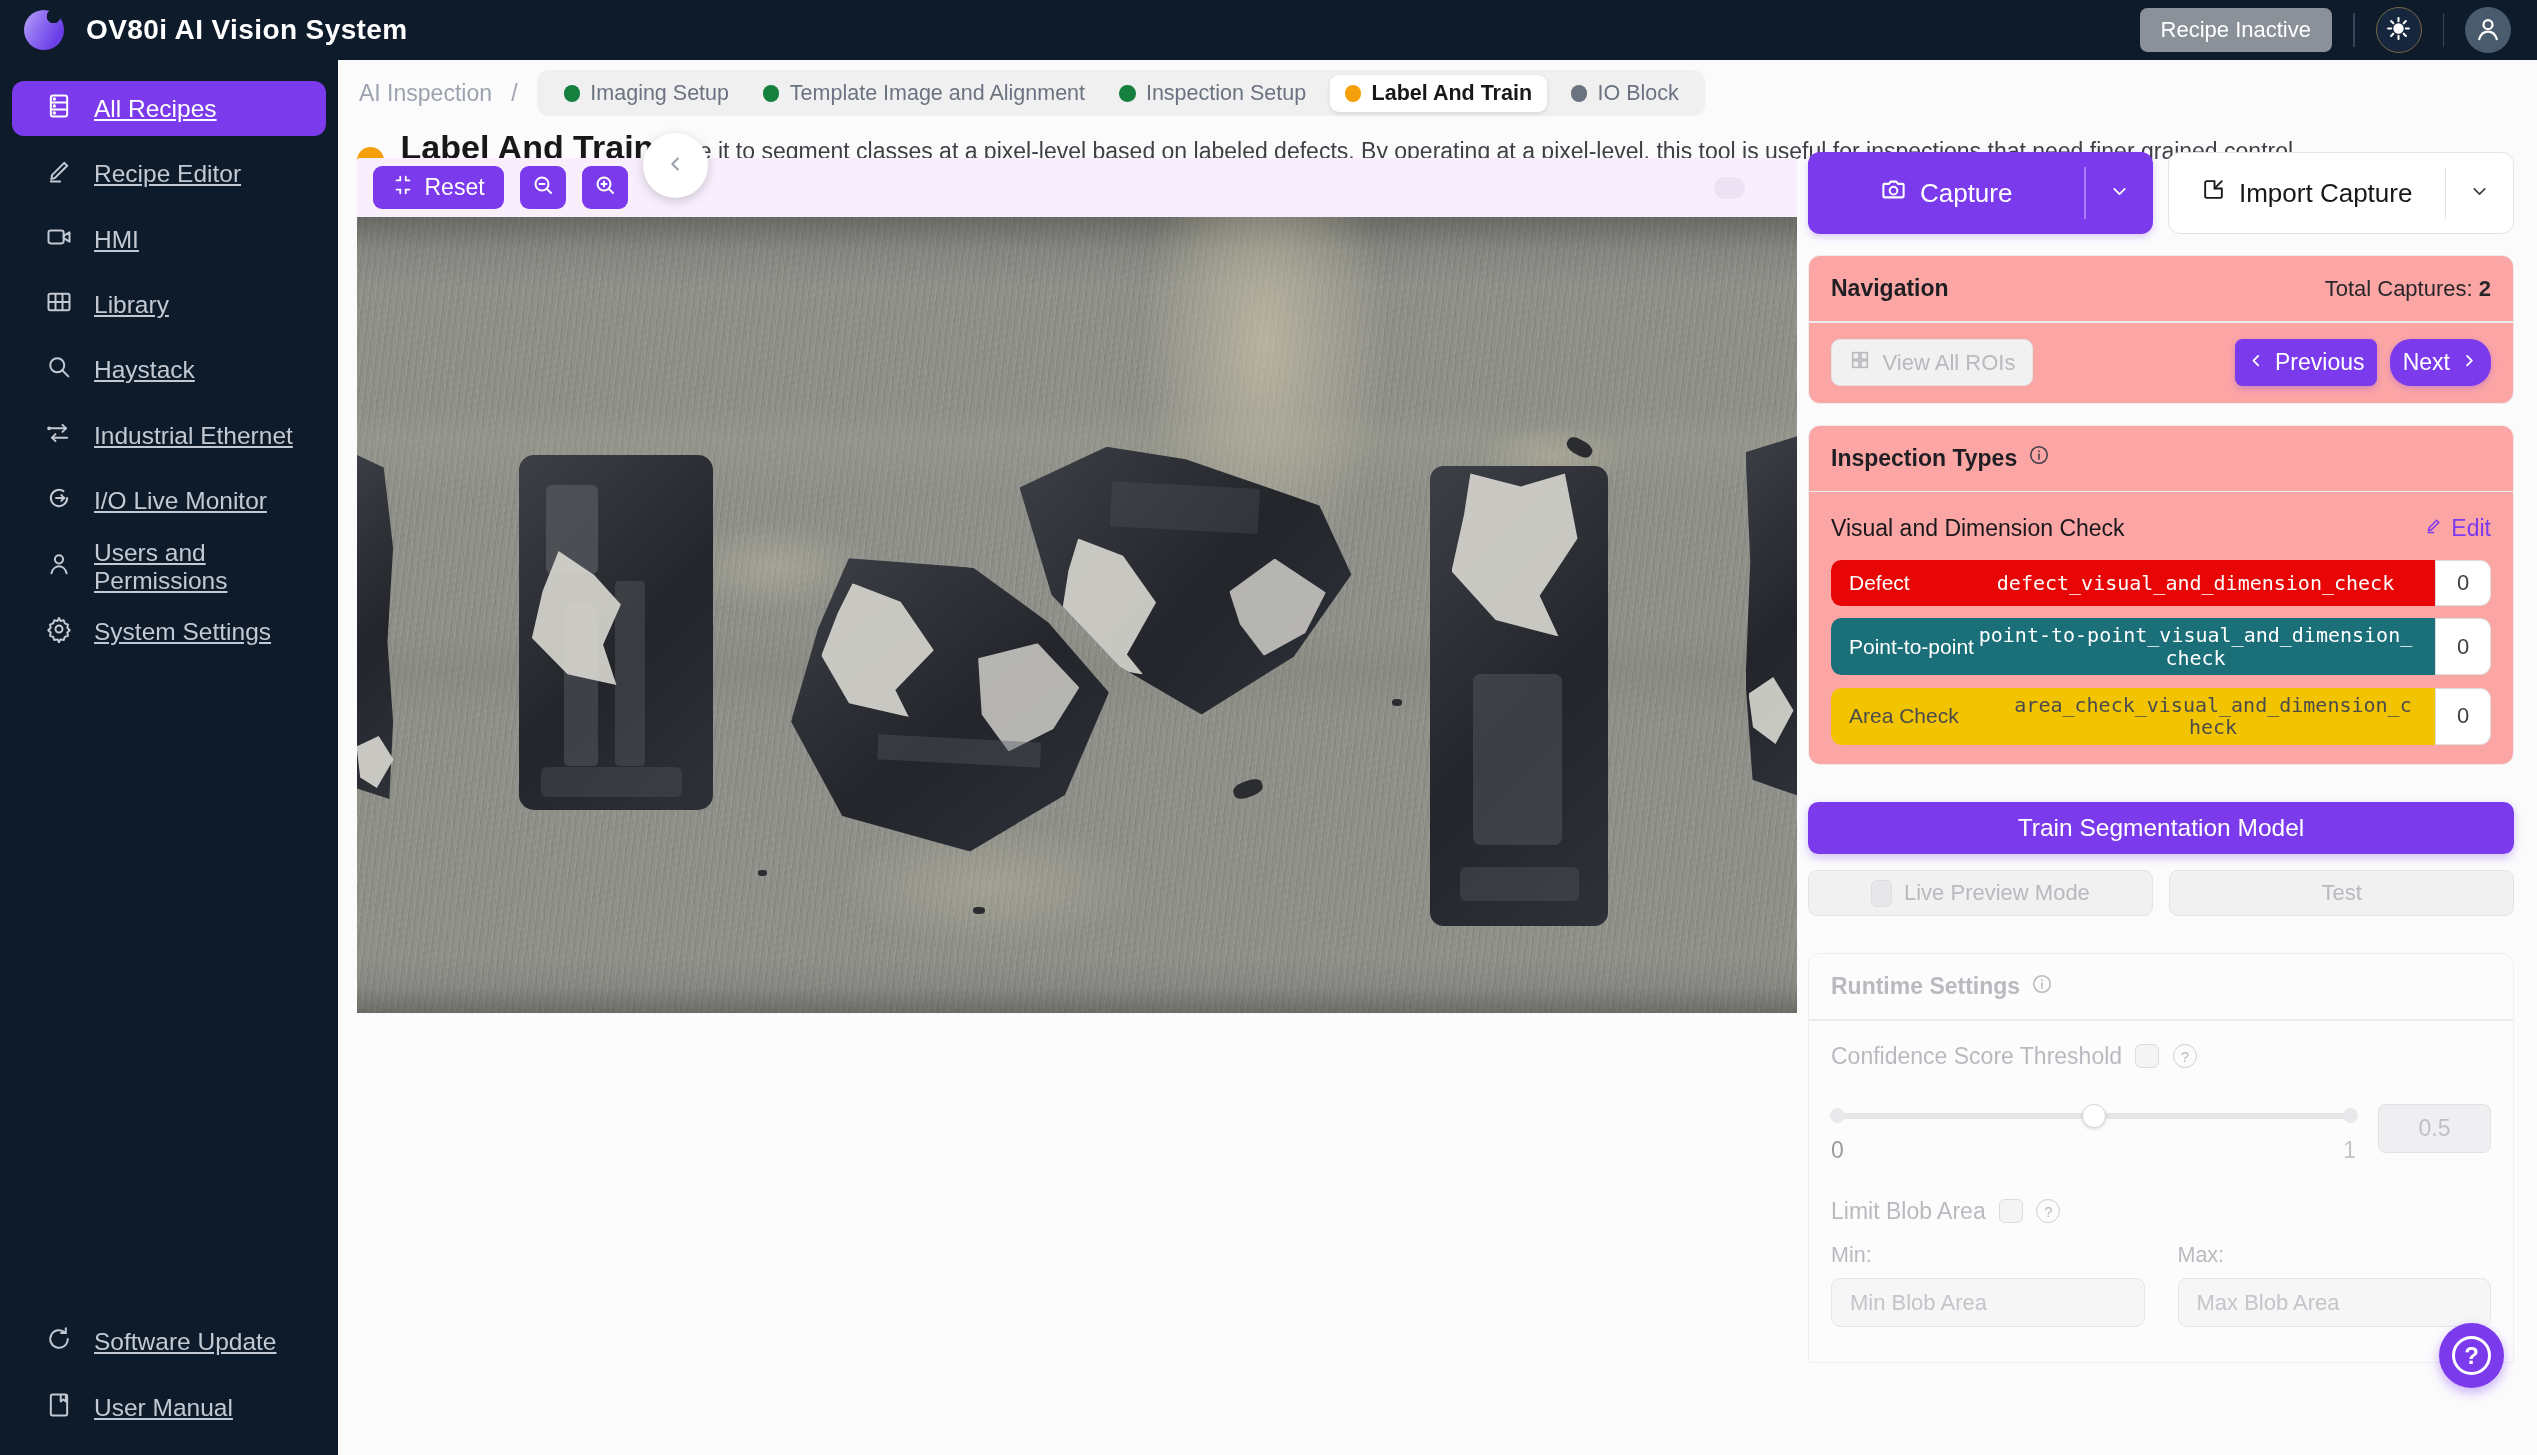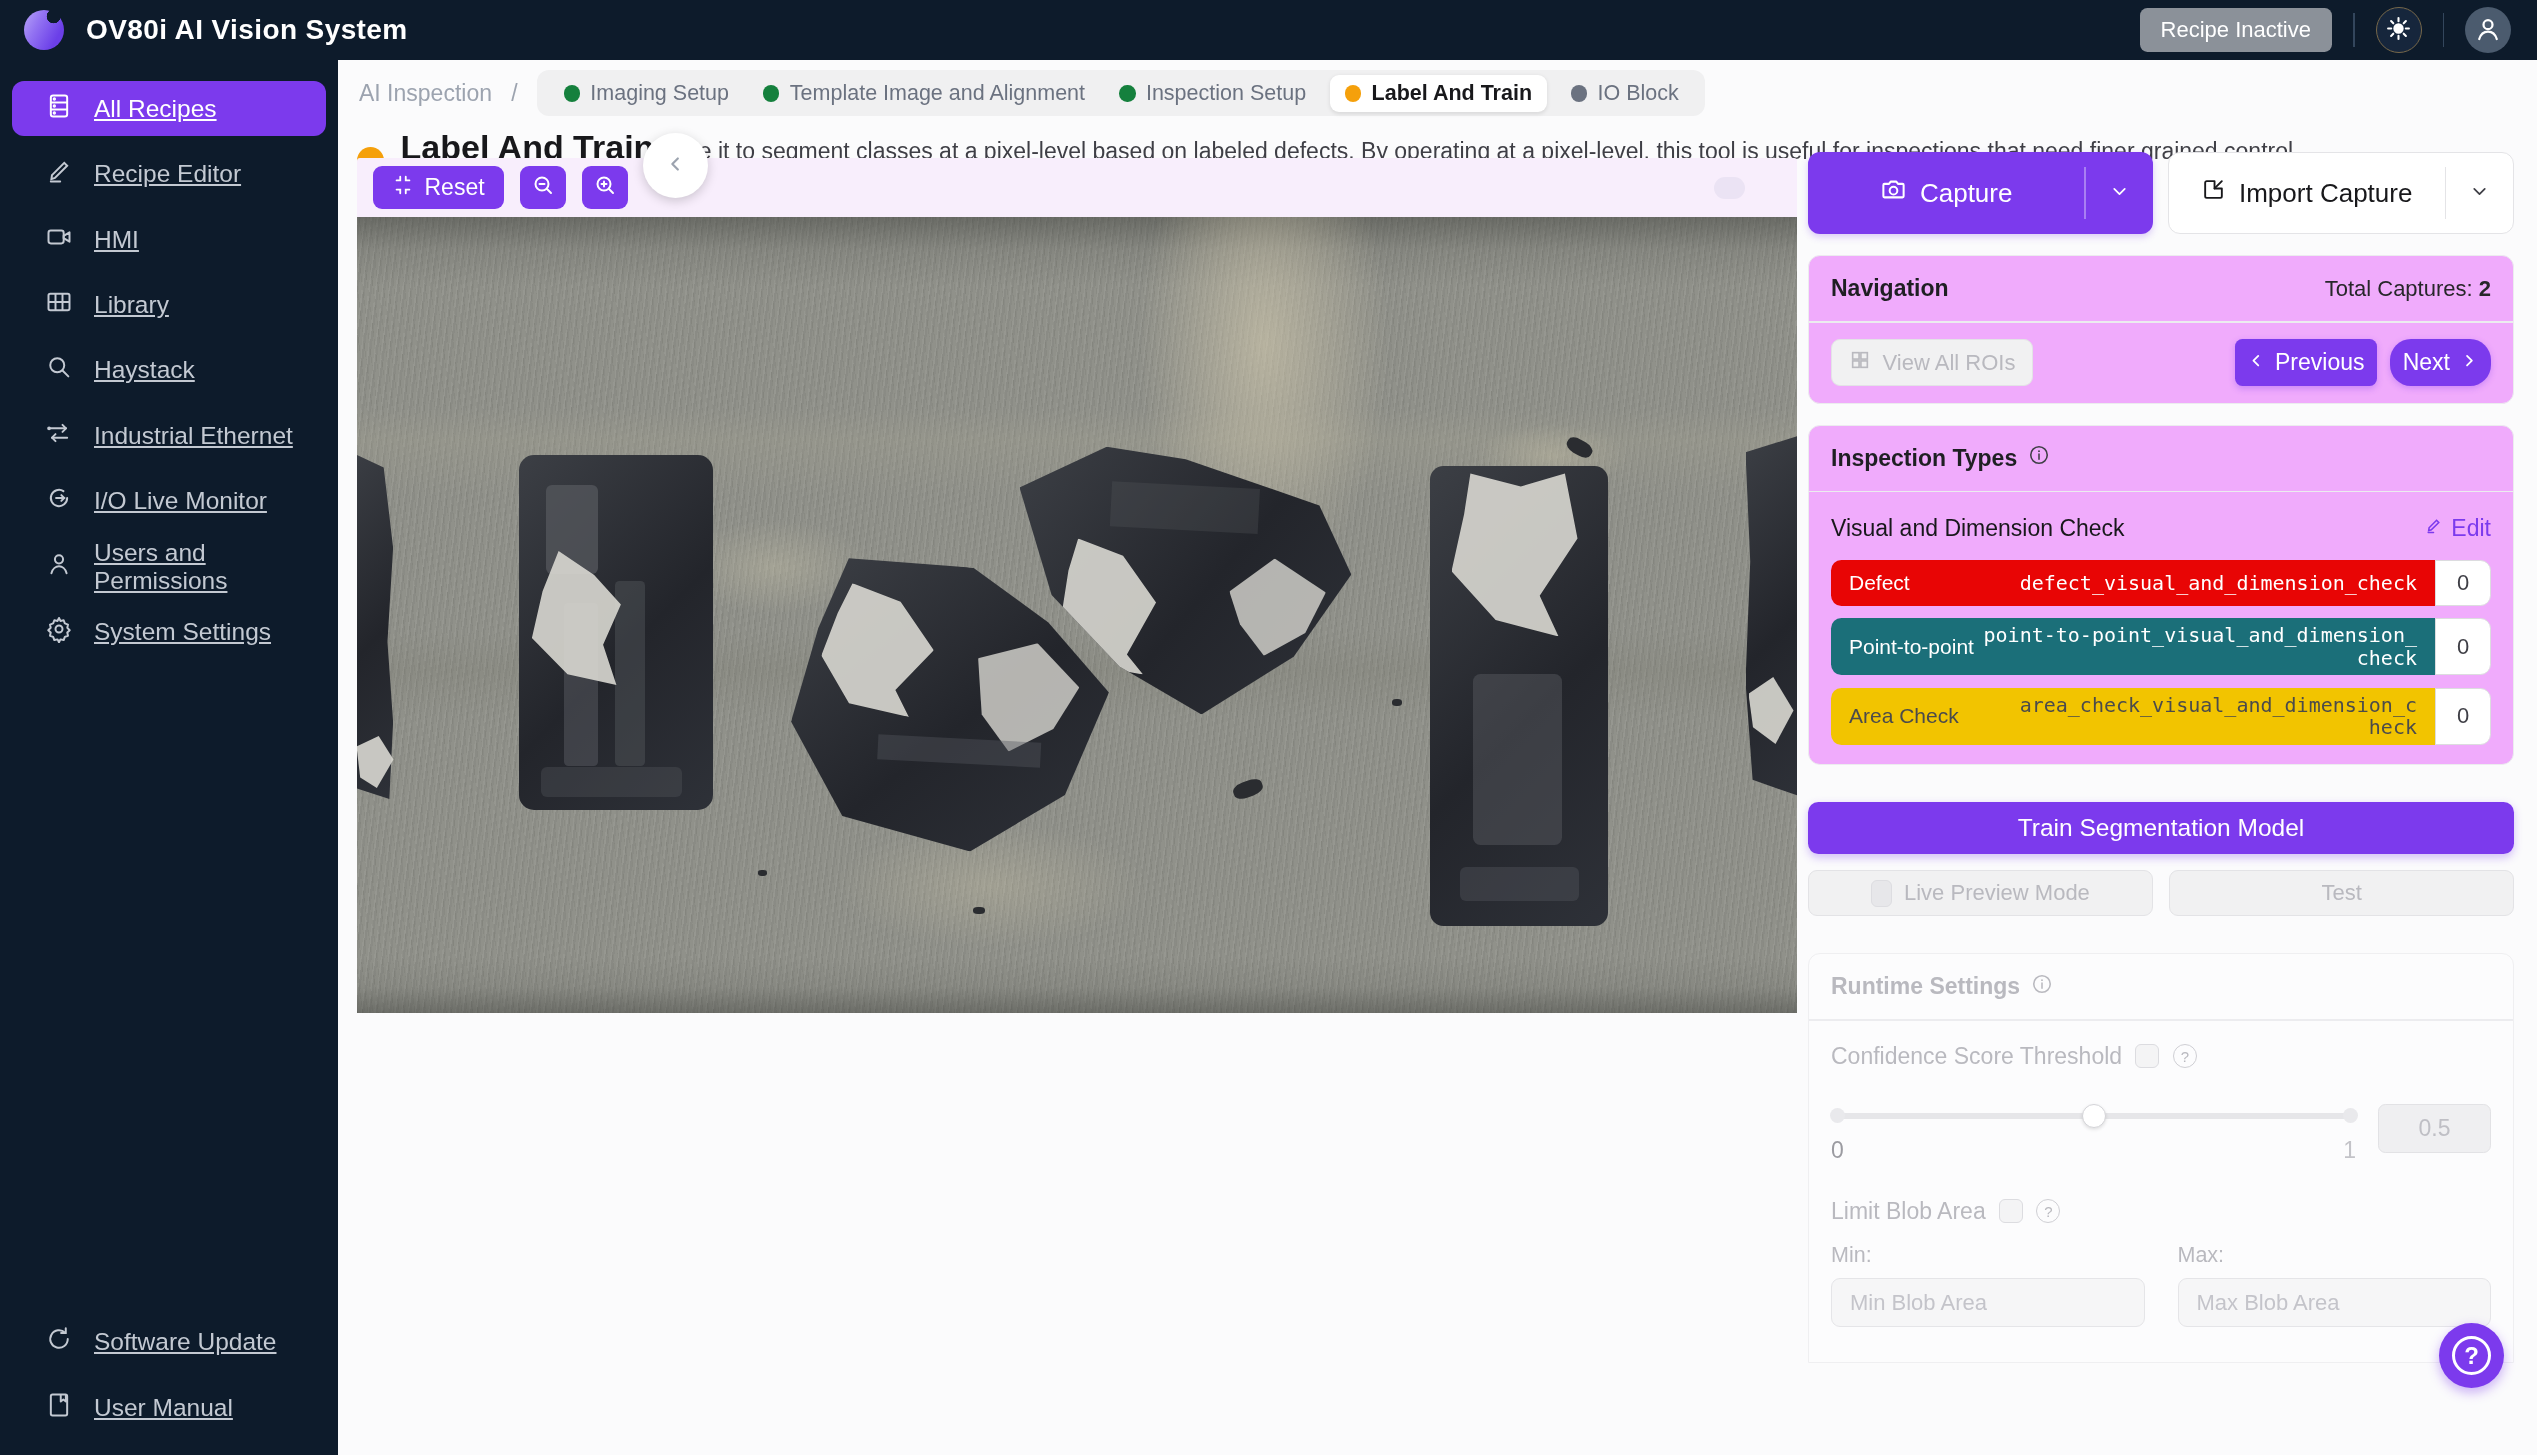--- a/index.html
+++ b/index.html
@@ -69,42 +69,42 @@
   .cap-row { display:flex; gap:15px; }
   .btn-split { flex:1; height:82px; border-radius:12px; display:flex; align-items:center; font-size:26px; }
   .cap-main { flex:1; display:flex; align-items:center; justify-content:center; gap:13.4px; }
   .split-sep { width:1.5px; height:52px; }
   .split-chev { width:67px; display:flex; align-items:center; justify-content:center; }
   .capture-btn { background:#7c3aed; color:#fff; box-shadow:0 3px 7.4px rgba(124,58,237,.25); }
   .capture-btn .split-sep { background:rgba(255,255,255,.35); }
   .import-btn { background:#fff; color:#18181b; border:1.5px solid #e4e4e7; }
   .import-btn .split-sep { background:#e4e4e7; }
 
-  .card { background:#f0abfc; border:1.5px solid #ececef; border-radius:12px; margin-top:21px; padding:0 22px; }
+  .card { background:#fca5a5; border:1.5px solid #ececef; border-radius:12px; margin-top:21px; padding:0 22px; }
   .card-head { display:flex; align-items:center; justify-content:space-between; height:65px; font-size:23px; font-weight:600; color:#1f1f23; }
   .head-left { display:flex; align-items:center; gap:10.4px; }
   .card-divider { height:1.5px; background:#ececef; margin:0 -22px; }
   .total-cap { font-size:22px; font-weight:400; color:#27272a; }
   .total-cap b { font-weight:700; }
   .nav-actions { display:flex; align-items:center; height:80px; }
   .btn-disabled { background:#f1f1f2; border:1.5px solid #e3e3e6; color:#b9b9bf; border-radius:9px; font-size:22px; display:flex; align-items:center; justify-content:center; gap:12px; }
   .rois-btn { width:202px; height:47px; }
   .nav-spacer { flex:1; }
   .pn-btn { background:#7c3aed; color:#fff; border:none; border-radius:7.4px; height:47px; font-size:23px; display:flex; align-items:center; justify-content:center; gap:9px; box-shadow:0 2.2px 6px rgba(124,58,237,.3); }
   .prev-btn { width:142px; margin-right:13.4px; }
   .next-btn { width:101px;border-radius:21px; }
 
   .group-row { display:flex; align-items:center; justify-content:space-between; height:53px; margin-top:10.4px; }
   .group-title { font-size:23px; color:#18181b; }
   .edit-link { display:flex; align-items:center; gap:7.4px; color:#7c3aed; font-size:23px; }
   .chips { display:flex; flex-direction:column; gap:12.6px; padding:4.5px 0 19.3px; }
   .chip-row { display:flex; align-items:stretch; }
   .chip { flex:1; border-radius:10.4px 0 0 10.4px; display:flex; align-items:center; padding:6px 18px; min-height:46px; }
   .chip-name { width:125px; font-size:21px; line-height:1.08; }
-  .chip-code { flex:1; text-align:right; font-family:"DejaVu Sans Mono","Liberation Mono",monospace; font-size:20px; line-height:1.12; word-break:break-all; }
+  .chip-code { flex:1; text-align:center; font-family:"DejaVu Sans Mono","Liberation Mono",monospace; font-size:20px; line-height:1.12; word-break:break-all; }
   .chip-count { width:56px; background:#fff; border:1.5px solid #dcdcdf; border-radius:0 10.4px 10.4px 0; display:flex; align-items:center; justify-content:center; font-size:22px; color:#3f3f46; }
 
   .train-btn { width:100%; height:52px; margin-top:37px; background:#7c3aed; color:#fff; border:none; border-radius:10.4px; font-size:24.5px; box-shadow:0 3.7px 9px rgba(124,58,237,.3);text-align:center; }
   .lt-row { display:flex; gap:16.3px; margin-top:16.3px; }
   .lt-row .btn-disabled { flex:1; height:46px; }
   .mini-box { width:21px; height:27px; border-radius:6px; background:#e7e7ea; border:1.5px solid #dddde1; }
 
   .runtime { color:#b9b9bf; padding-bottom:4.5px; border-radius:12px 12px 0 0; border-bottom:1.5px solid #e8e8ea; }
   .runtime .card-head { color:#b9b9bf; }
   .rt-label-row { display:flex; align-items:center; gap:13.4px; margin-top:22px; font-size:23px; }

